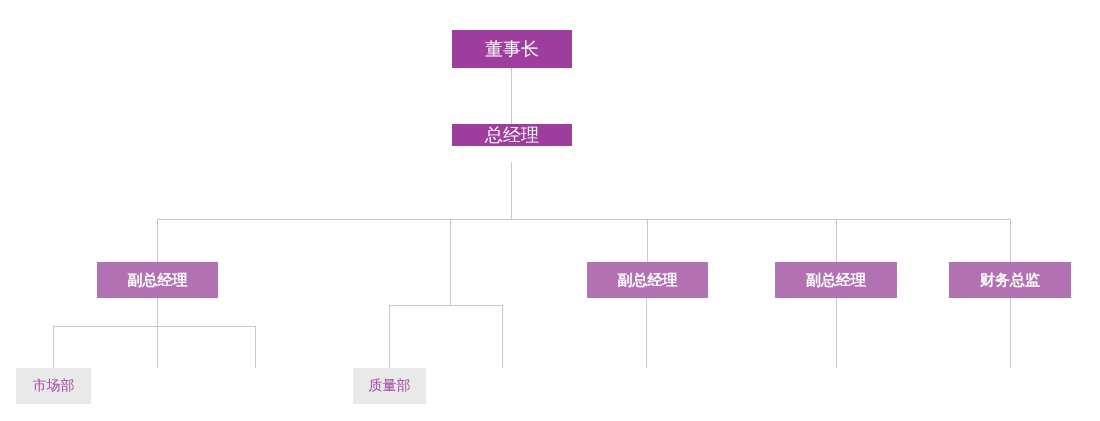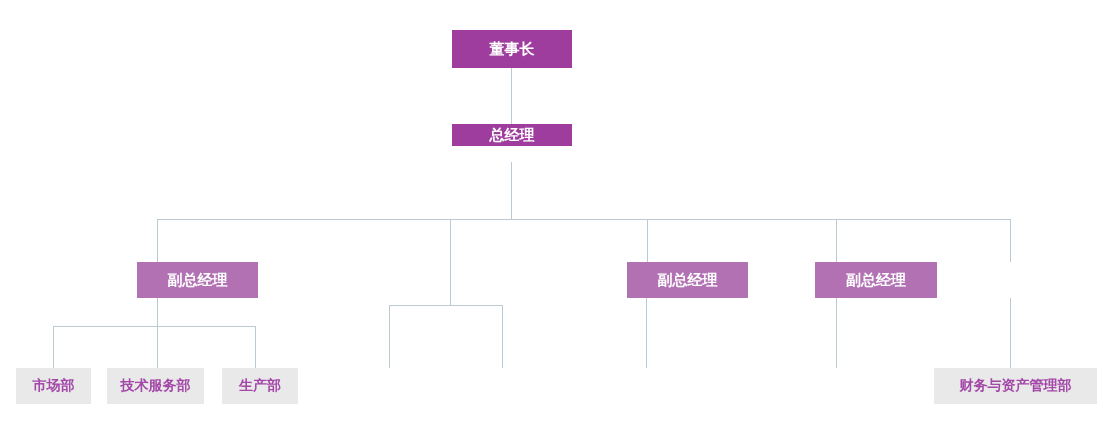--- a/index.html
+++ b/index.html
@@ -19,35 +19,34 @@
     position: absolute;
     display: flex;
     align-items: center;
     justify-content: center;
     box-sizing: border-box;
     white-space: nowrap;
   }
   .node.l1 {
     background: var(--level1-bg, #9E3D9E);
     color: var(--node-text, #ffffff);
-    font-size: 15px;
-    font-weight: 700;
+    font-size: 18px;
+    font-weight: 400;
   }
   .node.l2 {
     background: var(--level2-bg, #B171B3);
     color: var(--node-text, #ffffff);
     font-size: 15px;
     font-weight: 700;
-    margin-left: 40px;
   }
   .node.l3 {
     background: var(--level3-bg, #E9E9E9);
     color: var(--level3-text, #A347A8);
     font-size: 14px;
-    font-weight: 700;
+    font-weight: 400;
   }
   .vline, .hline {
     position: absolute;
     background: var(--connector, #BCCAD3);
   }
   .vline { width: 1px; }
   .hline { height: 1px; }
 </style>
 </head>
 <body>
@@ -77,19 +76,18 @@
   <div class="vline" style="left:646px;top:298px;height:70px"></div>
   <div class="vline" style="left:836px;top:298px;height:70px"></div>
   <div class="vline" style="left:1010px;top:298px;height:70px"></div>
 
   <div class="node l1" style="left:452px;top:30px;width:120px;height:38px">董事长</div>
   <div class="node l1" style="left:452px;top:124px;width:120px;height:22px">总经理</div>
 
   <div class="node l2" style="left:97px;top:262px;width:121px;height:36px">副总经理</div>
   <div class="node l2" style="left:587px;top:262px;width:121px;height:36px">副总经理</div>
   <div class="node l2" style="left:775px;top:262px;width:122px;height:36px">副总经理</div>
+  <div class="node l2" style="left:949px;top:262px;width:122px;height:36px">财务总监</div>
 
   <div class="node l3" style="left:16px;top:368px;width:75px;height:36px">市场部</div>
-  <div class="node l3" style="left:107px;top:368px;width:97px;height:36px">技术服务部</div>
-  <div class="node l3" style="left:222px;top:368px;width:76px;height:36px">生产部</div>
-  <div class="node l3" style="left:934px;top:368px;width:163px;height:36px">财务与资产管理部</div>
+  <div class="node l3" style="left:353px;top:368px;width:73px;height:36px">质量部</div>
 
 </div>
 
 </body></html>

